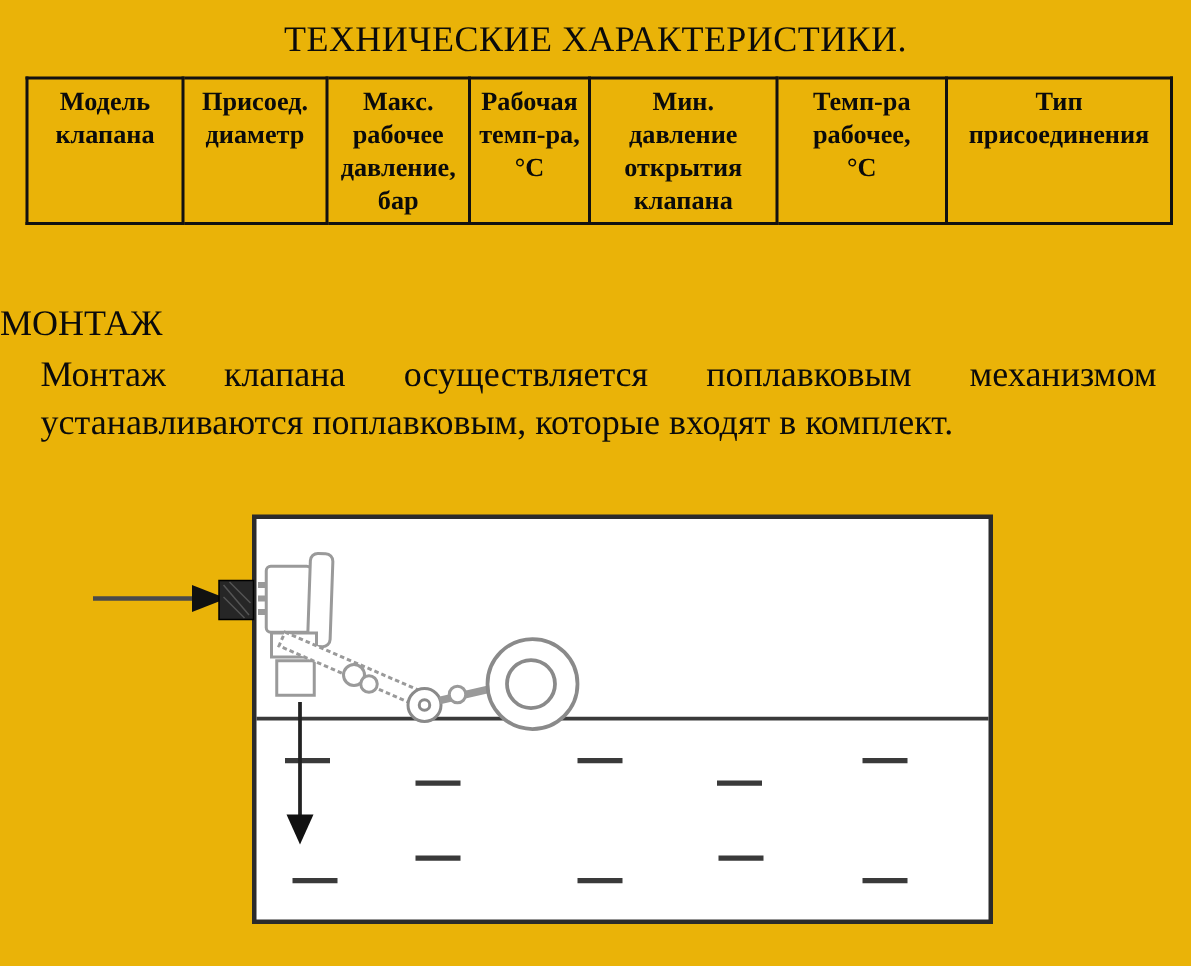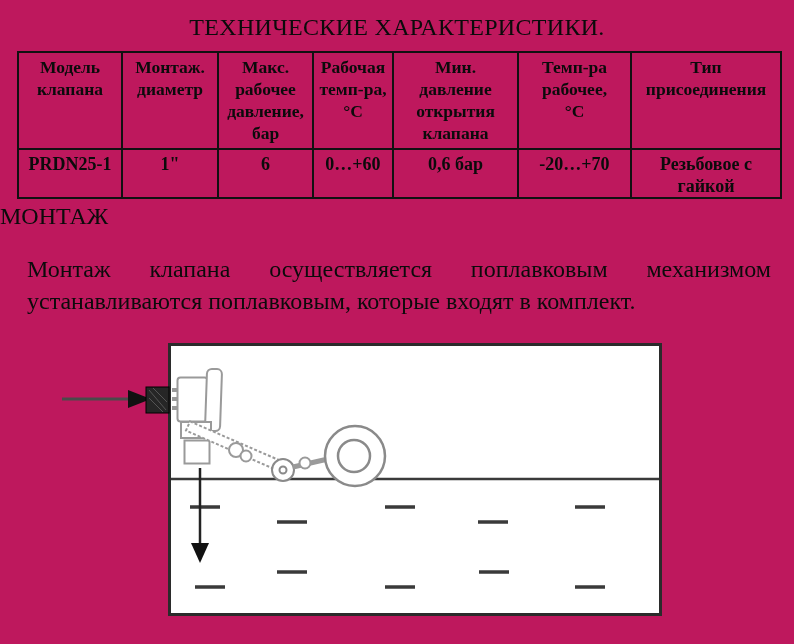--- a/index.html
+++ b/index.html
@@ -1,17 +1,17 @@
 <!DOCTYPE html>
 <html><head>
 <meta charset="utf-8">
 <style>
   html,body{margin:0;padding:0;background:#fff;}
   .page{
-    position:relative;width:794px;height:644px;background:#be185d;
+    position:relative;width:794px;height:644px;background:#eab308;
     font-family:"Liberation Serif", serif;color:#0b0b0b;overflow:hidden;
   }
   .title{
     position:absolute;top:14px;left:0;width:794px;text-align:center;
     font-size:24px;letter-spacing:0.3px;
   }
   table.spec-table{
     position:absolute;left:17px;top:51px;width:763px;
     border-collapse:collapse;table-layout:fixed;
   }
@@ -22,21 +22,21 @@
     font-size:17.5px;line-height:22px;
   }
   table.spec-table th{height:92px;}
   table.spec-table td{height:41px;font-size:18px;line-height:22px;}
   .section-heading{
     position:absolute;top:203px;left:0;width:794px;text-align:left;
     font-size:24px;
   }
   .paragraph{
     position:absolute;left:27px;top:235px;width:744px;
-    font-size:24px;line-height:31.5px;margin-top:19px;
+    font-size:24px;line-height:31.5px;
   }
   .para-line{width:744px;}
   .para-line.stretch{text-align:justify;text-align-last:justify;-moz-text-align-last:justify;}
   svg.diagram{position:absolute;left:0;top:0;}
 </style>
 </head>
 <body>
 
 <div class="page">
 
@@ -49,48 +49,38 @@
         <col style="width:95px">
       <col style="width:80px">
         <col style="width:125px">
         <col style="width:113px">
       <col style="width:150px">
     </colgroup>
     <tbody>
       <tr>
         <th>Модель
 клапана</th>
-        <th>Монтаж.
+        <th>Присоед.
 диаметр</th>
         <th>Макс.
 рабочее
 давление,
 бар</th>
         <th>Рабочая
 темп-ра,
 °С</th>
         <th>Мин.
 давление
 открытия
 клапана</th>
         <th>Темп-ра
 рабочее,
 °С</th>
         <th>Тип
 присоединения</th>
-      </tr>
-      <tr>
-        <td>PRDN25-1</td>
-        <td>1"</td>
-        <td>6</td>
-        <td>0…+60</td>
-        <td>0,6 бар</td>
-        <td>-20…+70</td>
-        <td>Резьбовое с
-гайкой</td>
       </tr>
     </tbody>
   </table>
 
   <div class="section-heading">МОНТАЖ</div>
 
   <div class="paragraph">
     <div class="para-line stretch">Монтаж клапана осуществляется поплавковым механизмом</div>
     <div class="para-line">устанавливаются поплавковым, которые входят в комплект.</div>
   </div>

